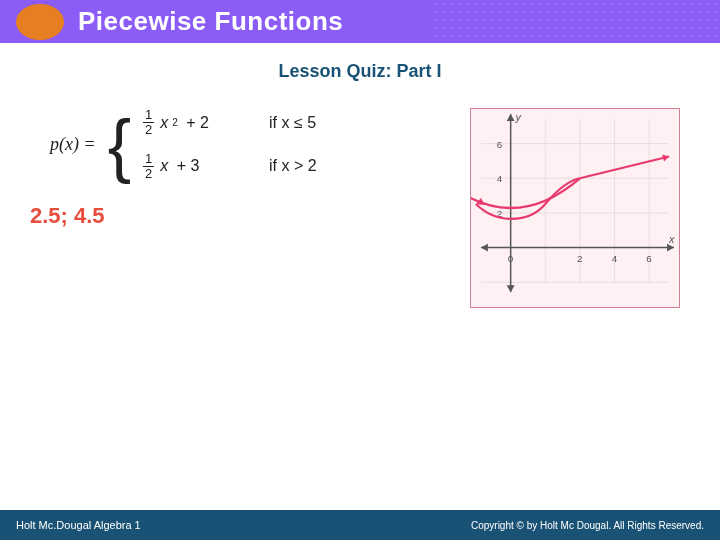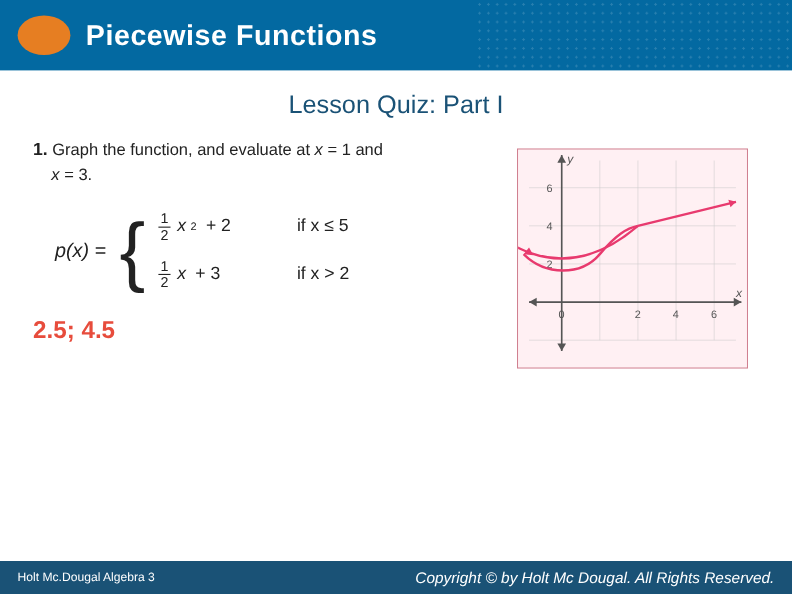--- a/index.html
+++ b/index.html
@@ -7,22 +7,22 @@
     body {
       width: 720px;
       height: 540px;
       font-family: Arial, sans-serif;
       background: #fff;
       overflow: hidden;
     }
 
     
     .header {
-      background: #0369a1;
-      height: 64px;
+      background: #8b5cf6;
+      height: 43px;
       display: flex;
       align-items: center;
       padding-left: 16px;
       position: relative;
     }
 
     .header-oval {
       width: 48px;
       height: 36px;
       background: #e67e22;
@@ -47,22 +47,22 @@
       height: 100%;
       background-image: radial-gradient(circle, rgba(255,255,255,0.15) 1px, transparent 1px);
       background-size: 8px 8px;
     }
 
     
     .lesson-quiz {
       text-align: center;
       margin-top: 18px;
       margin-bottom: 16px;
-      font-size: 23px;
-      font-weight: normal;
+      font-size: 18px;
+      font-weight: bold;
       color: #1a5276;
     }
 
     
     .content {
       padding: 0 30px;
       display: flex;
       flex-direction: row;
       gap: 20px;
     }
@@ -90,20 +90,21 @@
       align-items: center;
       margin-left: 20px;
       margin-top: 10px;
     }
 
     .px-label {
       font-style: italic;
       font-size: 18px;
       margin-right: 12px;
       color: #222;
+      font-family: Liberation Serif, serif;
     }
 
     .brace {
       font-size: 70px;
       line-height: 1;
       color: #222;
       margin-right: 12px;
       font-weight: 100;
     }
 
@@ -195,22 +196,21 @@
       padding: 0 16px;
     }
 
     .footer-left {
       color: #fff;
       font-size: 11px;
     }
 
     .footer-right {
       color: #fff;
-      font-size: 14px;
-      font-style: italic;
+      font-size: 10px;
     }
 
     sup {
       font-size: 10px;
       vertical-align: super;
     }
   </style>
 </head>
 <body>
 
@@ -218,24 +218,20 @@
   <div class="header-oval"></div>
   <span class="header-title">Piecewise Functions</span>
 </div>
 
 <div class="lesson-quiz">Lesson Quiz: Part I</div>
 
 <div class="content">
 
   <div class="left-side">
 
-    <div class="question-text">
-      <span class="question-number">1.</span>
-      <span> Graph the function, and evaluate at <em>x</em> = 1 <span>and</span><br>&nbsp;&nbsp;&nbsp;&nbsp;<em>x</em> = 3.</span>
-    </div>
 
     <div class="piecewise-container">
       <span class="px-label"><em>p</em>(<em>x</em>) =</span>
       <span class="brace">{</span>
       <div class="cases">
 
         <div class="case-row">
           <div class="case-expr">
             <span class="fraction">
               <span class="frac-num">1</span>
@@ -317,15 +313,15 @@
         <polygon points="200,48 193,46 195,53" fill="#e83a6e"></polygon>
 
         <polygon points="5,96 10,90 14,97" fill="#e83a6e"></polygon>
 
       </svg>
     </div>
   </div>
 </div>
 
 <div class="footer">
-  <span class="footer-left">Holt Mc.Dougal Algebra 3</span>
+  <span class="footer-left">Holt Mc.Dougal Algebra 1</span>
   <span class="footer-right">Copyright © by Holt Mc Dougal. All Rights Reserved.</span>
 </div>
 
 </body></html>

